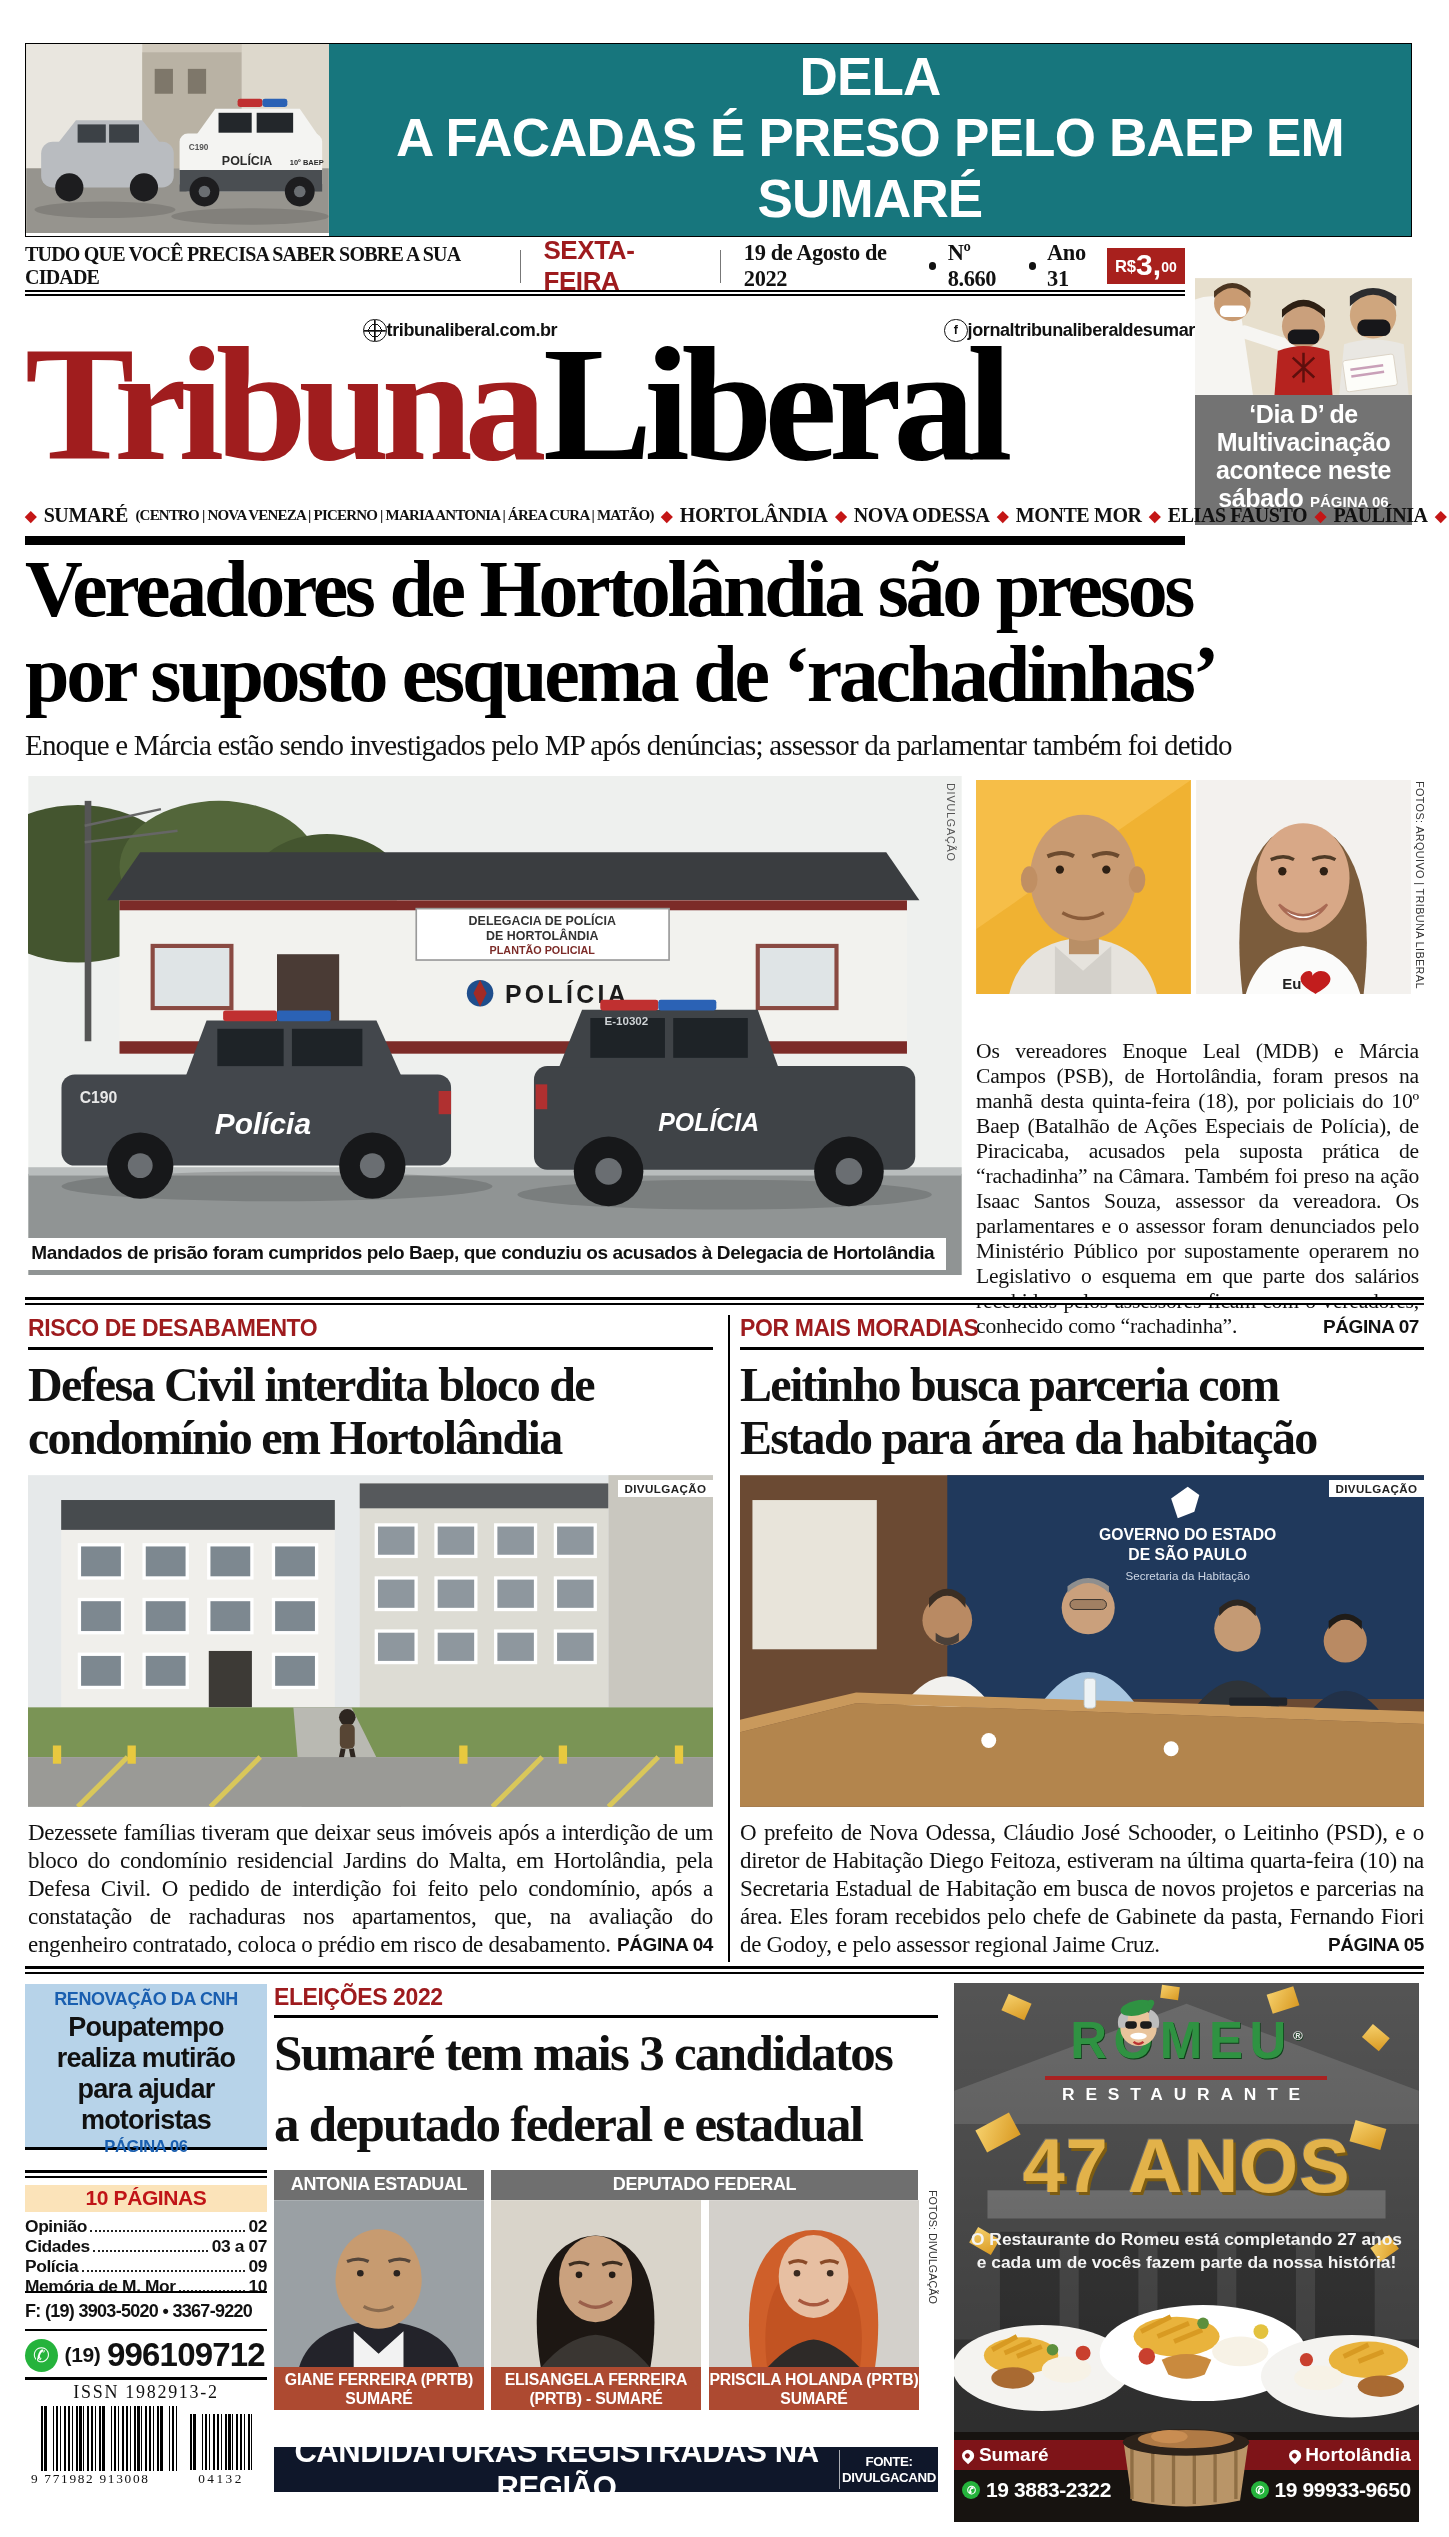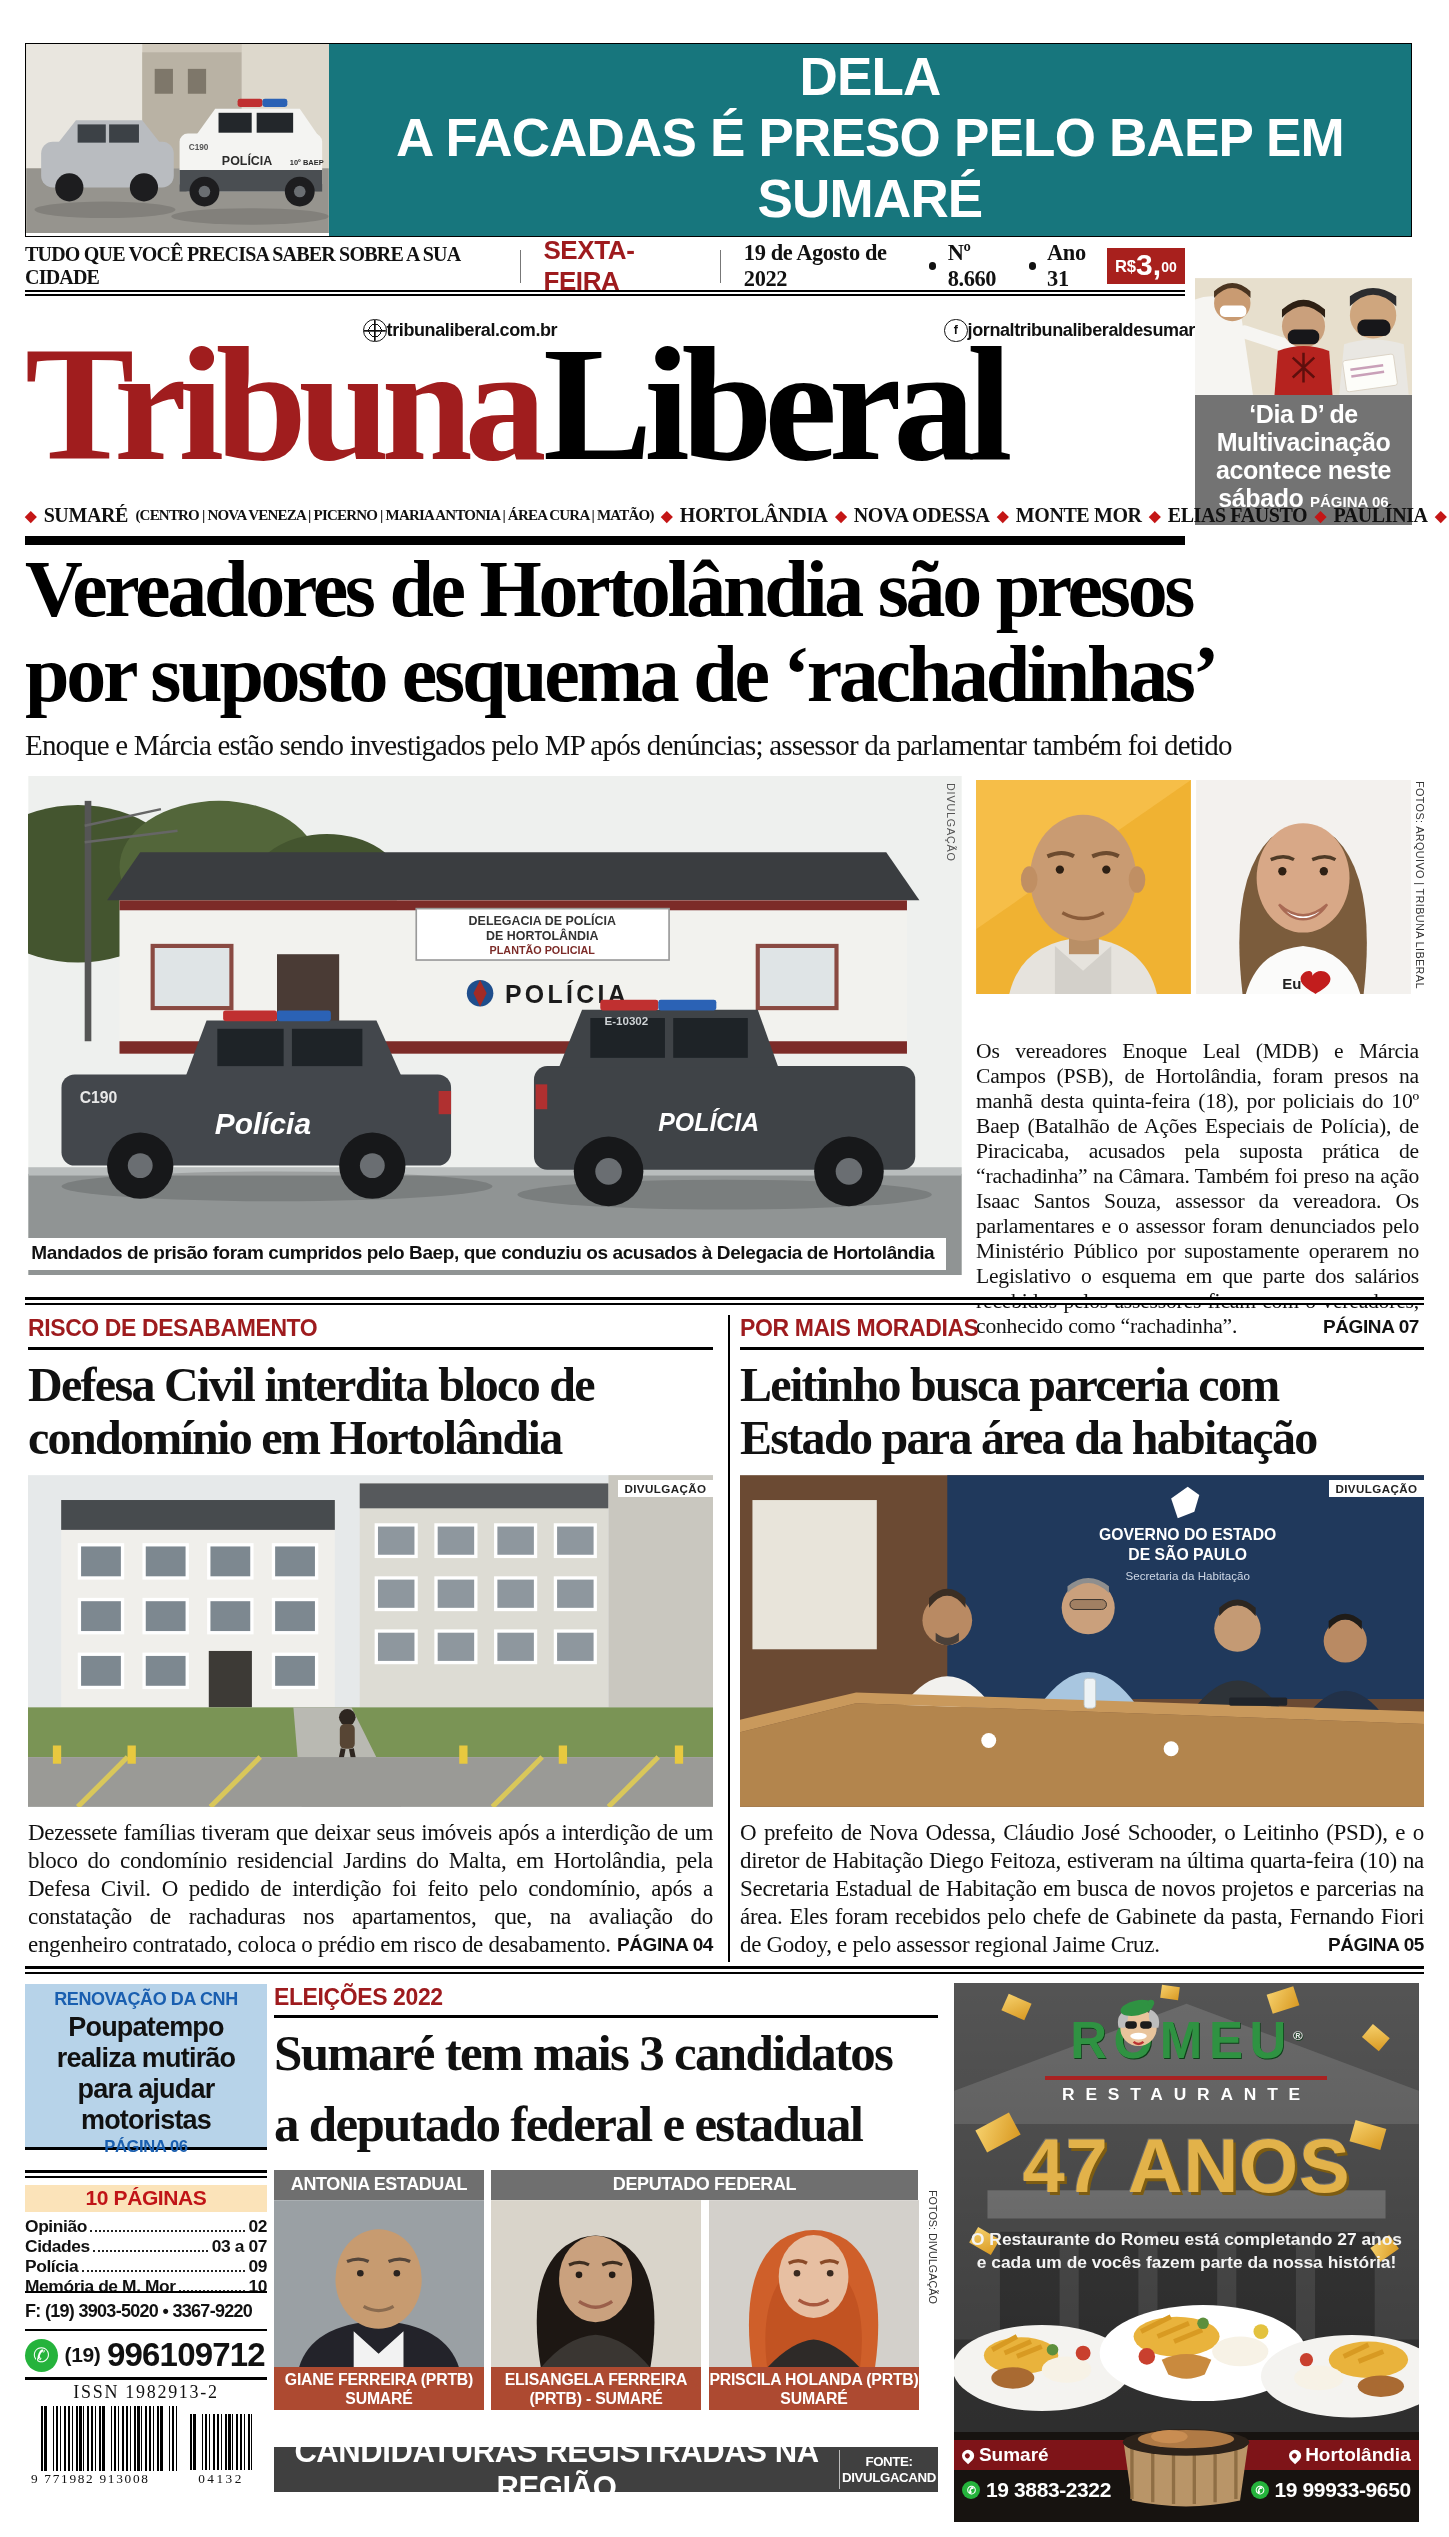--- a/index.html
+++ b/index.html
@@ -112,21 +112,21 @@
   #bc .n2{position:absolute;left:149px;top:65px;width:62px;text-align:center;font-family:"Liberation Serif",serif;font-size:13.3px;letter-spacing:2.5px;}
 
   
   #elect{left:274px;top:1984px;width:664px;}
   #elect .krule{margin-top:4.1px;}
   #elect .h{font-family:"Liberation Serif",serif;font-weight:700;font-size:51px;line-height:71px;letter-spacing:-1.7px;}
   #photorow{position:relative;margin-top:10px;height:197px;}
   .plabel{position:absolute;top:0;height:30px;background:#6f6f6f;color:#fff;font-weight:800;font-size:18px;display:flex;align-items:center;justify-content:center;letter-spacing:-0.4px;}
   .cphoto{position:absolute;top:30px;height:168px;width:210px;}
   .cname{position:absolute;width:210px;height:43px;background:#ad4a31;color:#fff;font-weight:800;font-size:15.8px;line-height:19px;text-align:center;padding-top:3.3px;box-sizing:border-box;letter-spacing:-0.2px;}
-  #efoot{position:absolute;left:274px;top:2447px;width:664px;height:45px;background:#404040;color:#fff;display:flex;align-items:center;}
+  #efoot{position:absolute;left:274px;top:2447px;width:664px;height:45px;background:#0f172a;color:#fff;display:flex;align-items:center;}
   #efoot .main{flex:1;text-align:center;font-weight:800;font-size:31px;letter-spacing:-0.4px;}
   #efoot .src{width:98px;border-left:1.7px solid rgba(255,255,255,.65);text-align:center;font-weight:800;font-size:13.3px;line-height:15.8px;padding:3.3px 0;}
   #ph-credit{left:927px;top:2190px;height:182px;font-size:10.8px;color:#333;}
 
   
   #ad{left:954px;top:1983px;width:465px;height:539px;background:#5e5e5e;overflow:hidden;}
   #ad .shade{position:absolute;inset:0;background:linear-gradient(rgba(0,0,0,.15),rgba(0,0,0,.45));}
   .conf{position:absolute;background:linear-gradient(135deg,#f6d06b,#d99a23);}
   #adlogo{position:absolute;left:0;top:28px;width:465px;text-align:center;color:#2f9242;font-weight:800;font-size:51px;letter-spacing:6.6px;text-shadow:0.8px 0.8px 0 #0d3d18;}
   #adlogo .reg{font-size:13.3px;vertical-align:super;color:#e8e8e8;letter-spacing:0;}

